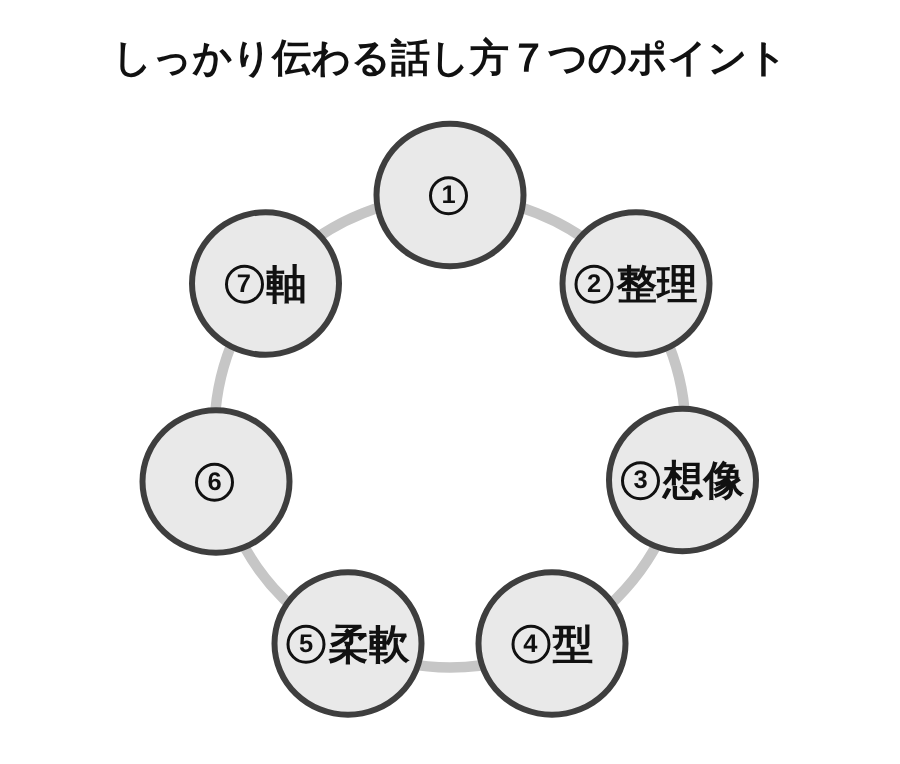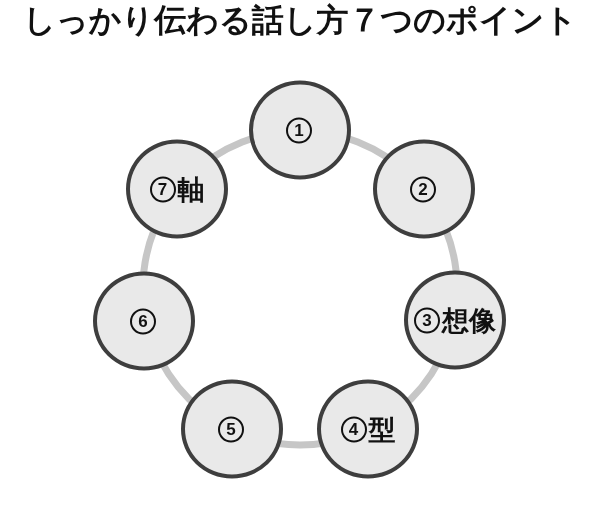--- a/index.html
+++ b/index.html
@@ -16,25 +16,25 @@
   }
   .stage {
     position: relative;
     width: 600px;
     height: 509px;
     background: var(--background);
     overflow: hidden;
   }
   .title {
     position: absolute;
-    top: 3px;
+    top: 21px;
     left: 0;
     width: 100%;
     text-align: center;
-    font-size: 32px;
+    font-size: 26px;
     line-height: 34px;
     font-weight: 700;
     letter-spacing: 0px;
     color: var(--text);
   }
   .ring-svg {
     position: absolute;
     left: 0;
     top: 0;
     width: 600px;
@@ -89,34 +89,36 @@
   <svg class="ring-svg" viewBox="0 0 600 509" aria-hidden="true">
     <circle cx="300" cy="288" r="157" fill="none" stroke="var(--ring)" stroke-width="7"></circle>
   </svg>
 
   <div class="node pos-1">
     <span class="num">1</span>
   </div>
 
   <div class="node pos-2">
     <span class="num">2</span>
+    <span class="label">整理</span>
   </div>
 
   <div class="node pos-3">
     <span class="num">3</span>
     <span class="label">想像</span>
   </div>
 
   <div class="node pos-4">
     <span class="num">4</span>
     <span class="label">型</span>
   </div>
 
   <div class="node pos-5">
     <span class="num">5</span>
+    <span class="label">柔軟</span>
   </div>
 
   <div class="node pos-6">
     <span class="num">6</span>
   </div>
 
   <div class="node pos-7">
     <span class="num">7</span>
     <span class="label">軸</span>
   </div>

